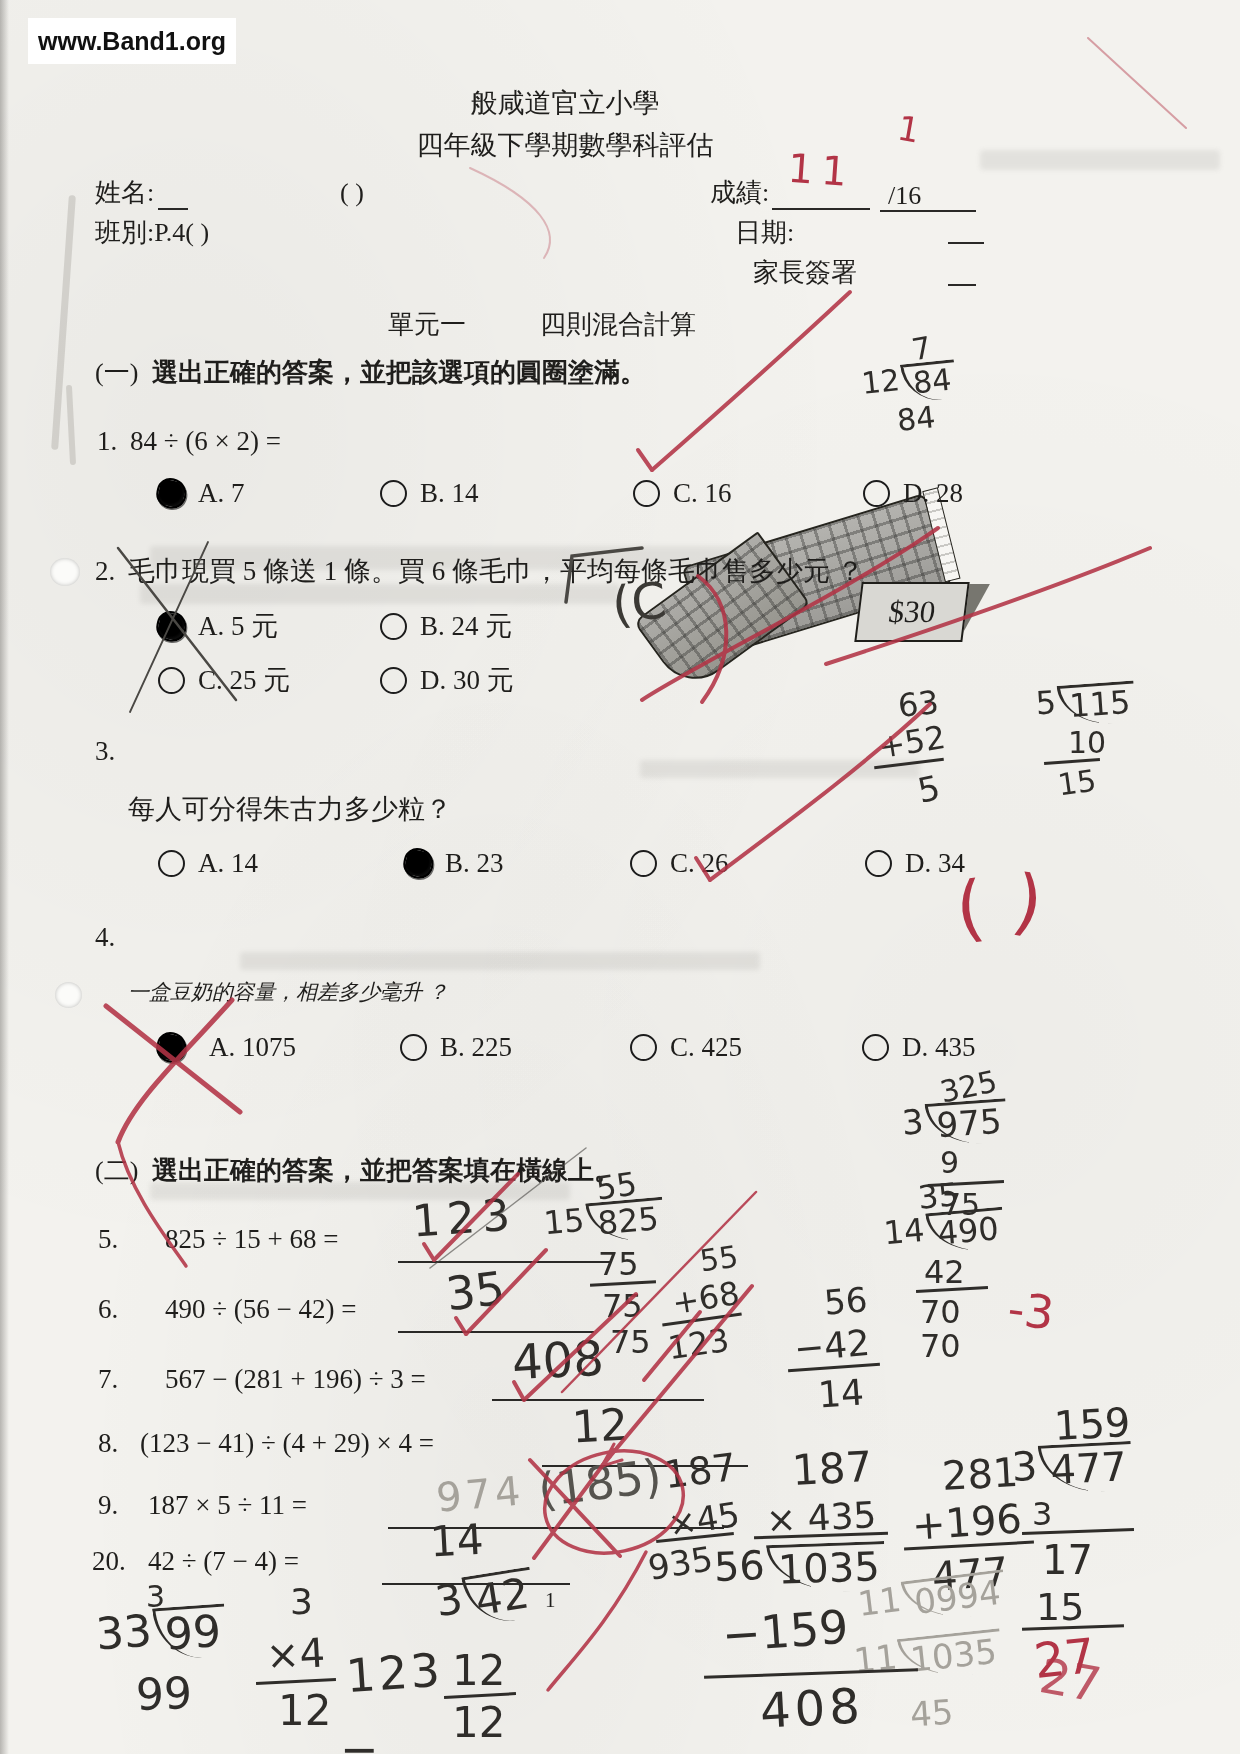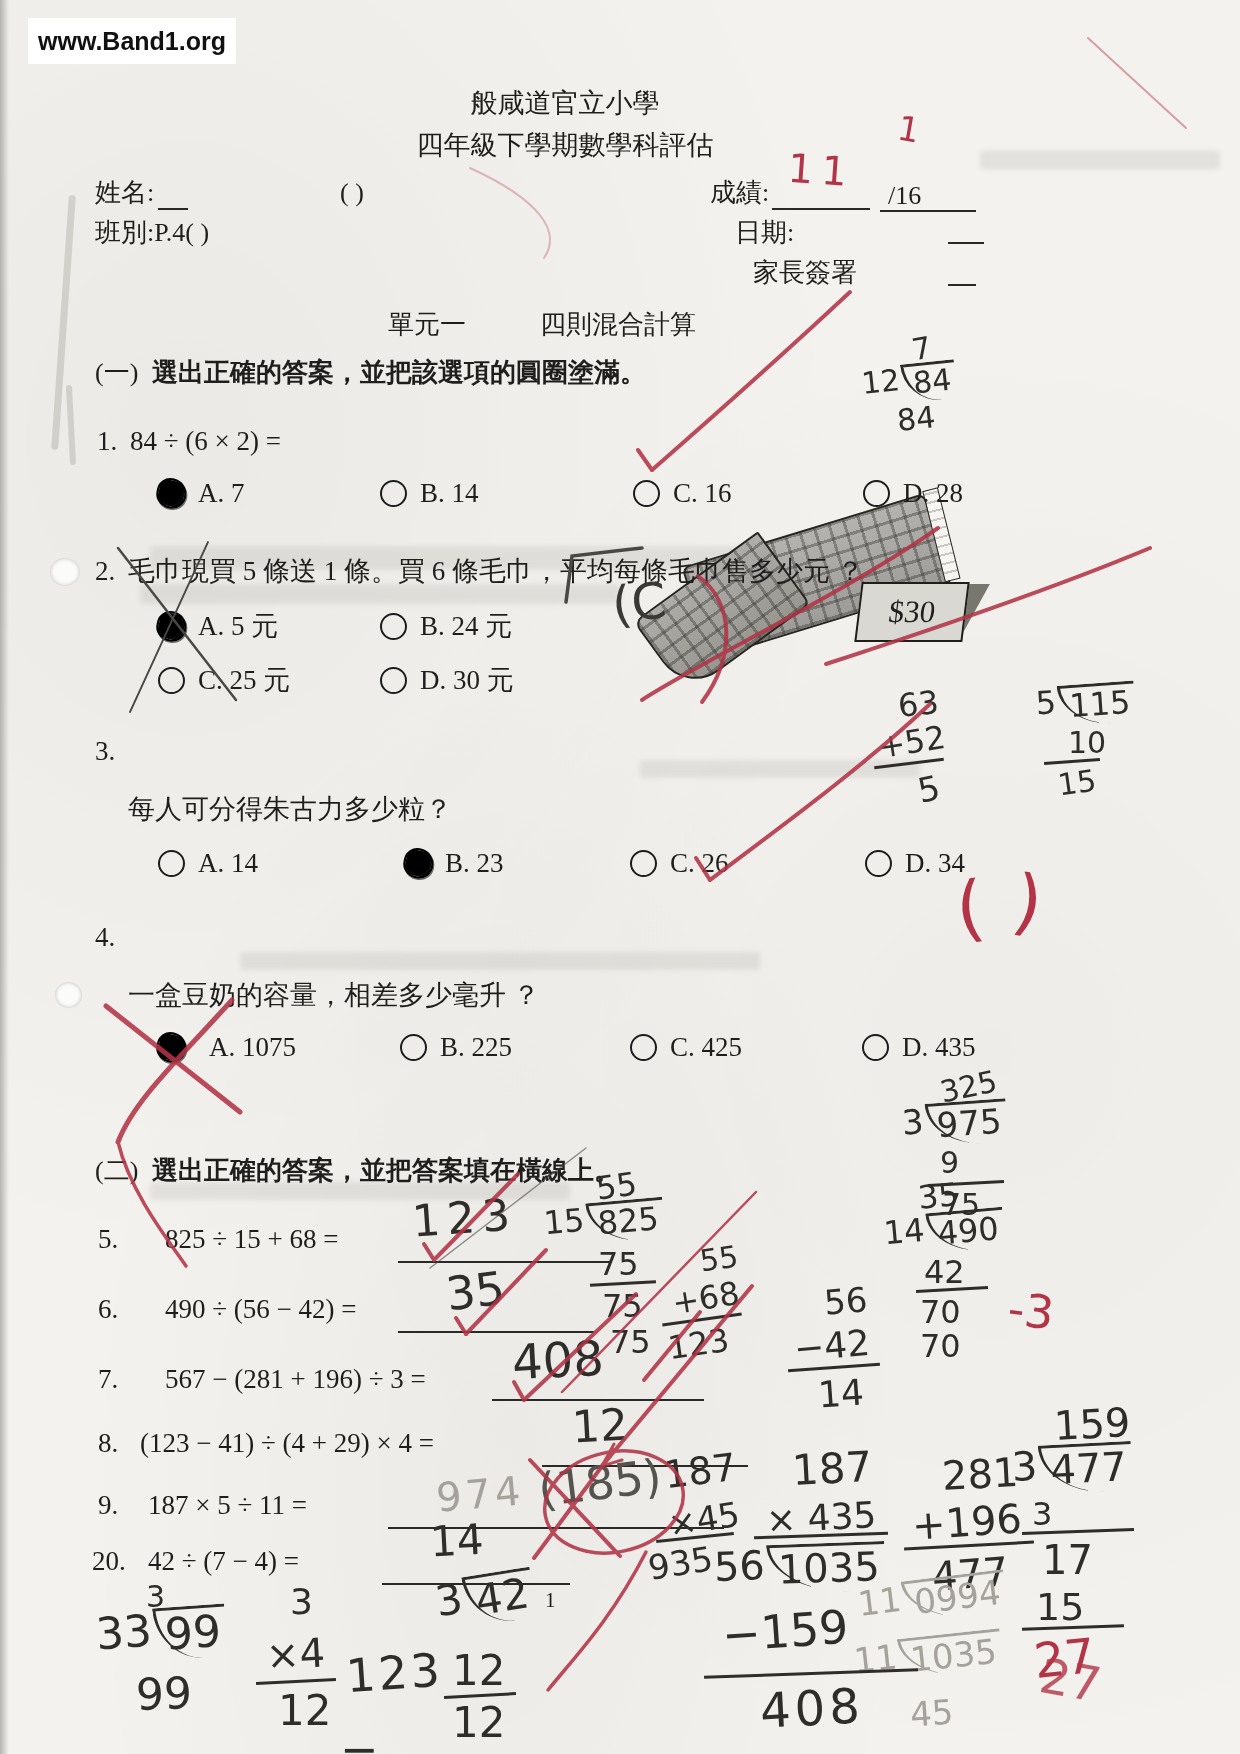--- a/index.html
+++ b/index.html
@@ -187,21 +187,21 @@
   <span class="hw" style="left:918px;top:772px;font-size:34px;transform:rotate(-12deg);">5</span>
   <span class="ld" style="left:1036px;top:684px;font-size:32px;transform:rotate(-4deg);">
       <span>5</span>
       <span class="dd">115</span>
     </span>
   <span class="hw" style="left:1052px;top:728px;font-size:30px;margin-left:16px;">10</span>
   <span class="hl" style="left:1044px;top:760px;width:56px;transform:rotate(-4deg);"></span>
   <span class="hw" style="left:1058px;top:768px;font-size:30px;transform:rotate(-8deg);">15</span>
 
   <div class="pt" style="left:95px;top:922px;font-size:27px;">4.</div>
-  <div class="pt" style="left:128px;top:980px;font-size:27px;">一盒豆奶的容量，相差多少毫升 ？</div>
+  <div class="pt" style="left:128px;top:980px;font-size:21px;font-style:italic;">一盒豆奶的容量，相差多少毫升 ？</div>
   <span class="opt" style="left:158px;top:1032px;gap:24px;">
       <span class="circle filled"></span>
       <span>A. 1075</span>
     </span>
   <span class="opt" style="left:400px;top:1032px;">
       <span class="circle"></span>
       <span>B. 225</span>
     </span>
   <span class="opt" style="left:630px;top:1032px;">
       <span class="circle"></span>

